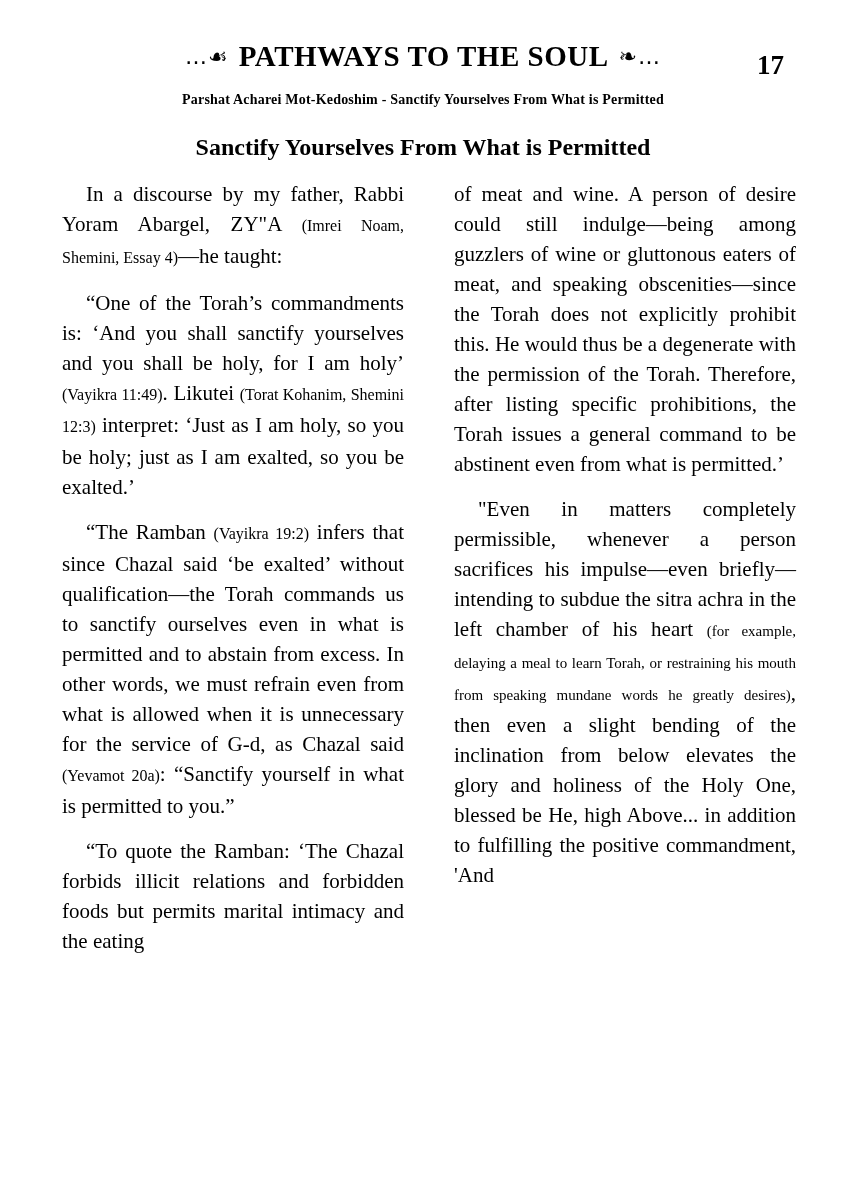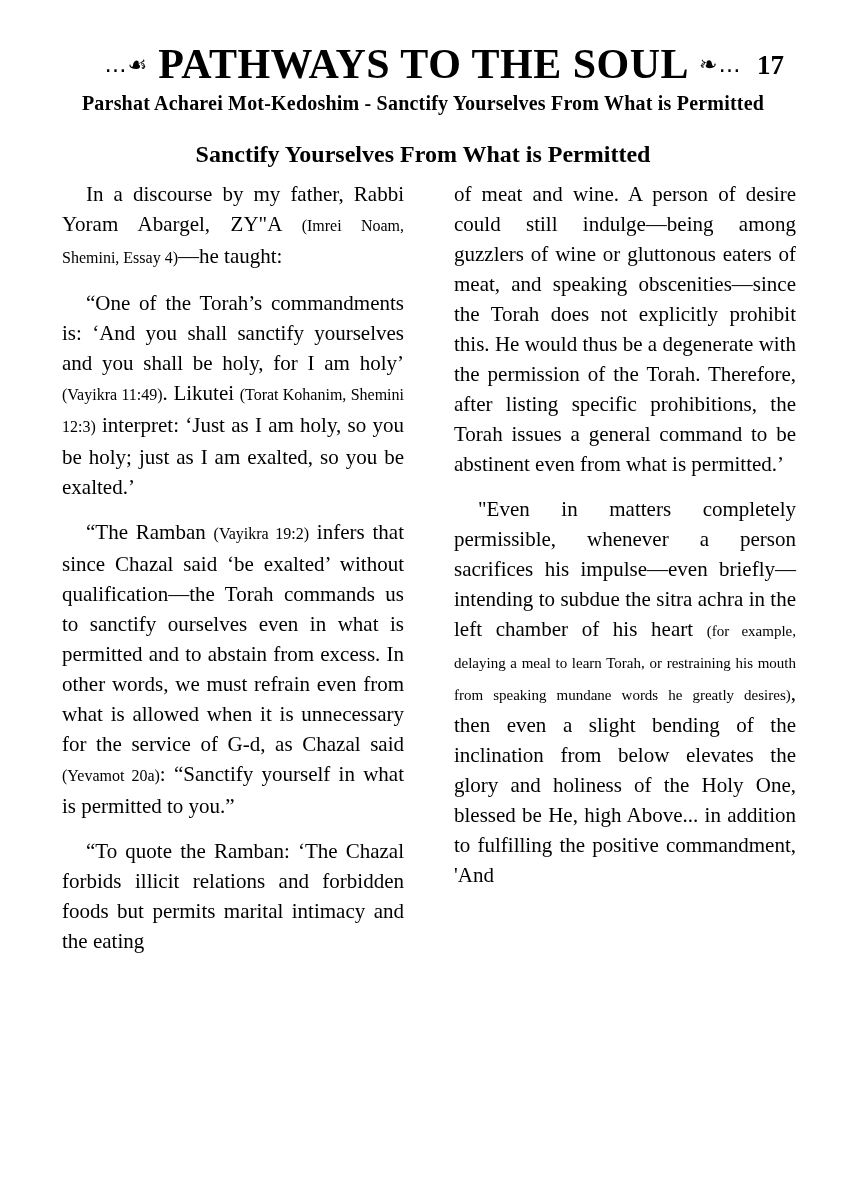--- a/index.html
+++ b/index.html
@@ -35,49 +35,49 @@
   .flourish {
     font-family: "DejaVu Sans", sans-serif;
     font-size: 22px;
     letter-spacing: 1px;
     vertical-align: middle;
     color: #000;
   }
   .masthead-title {
     font-family: "Liberation Serif", serif;
     font-weight: bold;
-    font-size: 42px;
+    font-size: 29px;
     letter-spacing: 0.5px;
     vertical-align: middle;
     padding: 0 6px;
   }
   .page-number {
     position: absolute;
     right: 0;
     top: 10px;
     font-family: "Liberation Serif", serif;
     font-weight: bold;
     font-size: 27px;
   }
   .running-head {
     text-align: center;
     font-family: "Liberation Serif", serif;
     font-weight: bold;
-    font-size: 20px;
+    font-size: 14px;
     margin-top: 4px;
     letter-spacing: 0.2px;
     white-space: nowrap;
   }
   .article-title {
     text-align: center;
     font-family: "Liberation Serif", serif;
     font-weight: bold;
     font-size: 24px;
     margin-top: 26px;
-    margin-bottom: 11px;
+    margin-bottom: 18px;
   }
   
   .columns {
     display: flex;
     gap: 50px;
     margin-top: 6px;
   }
   .col {
     width: 342px;
     flex: 0 0 342px;

